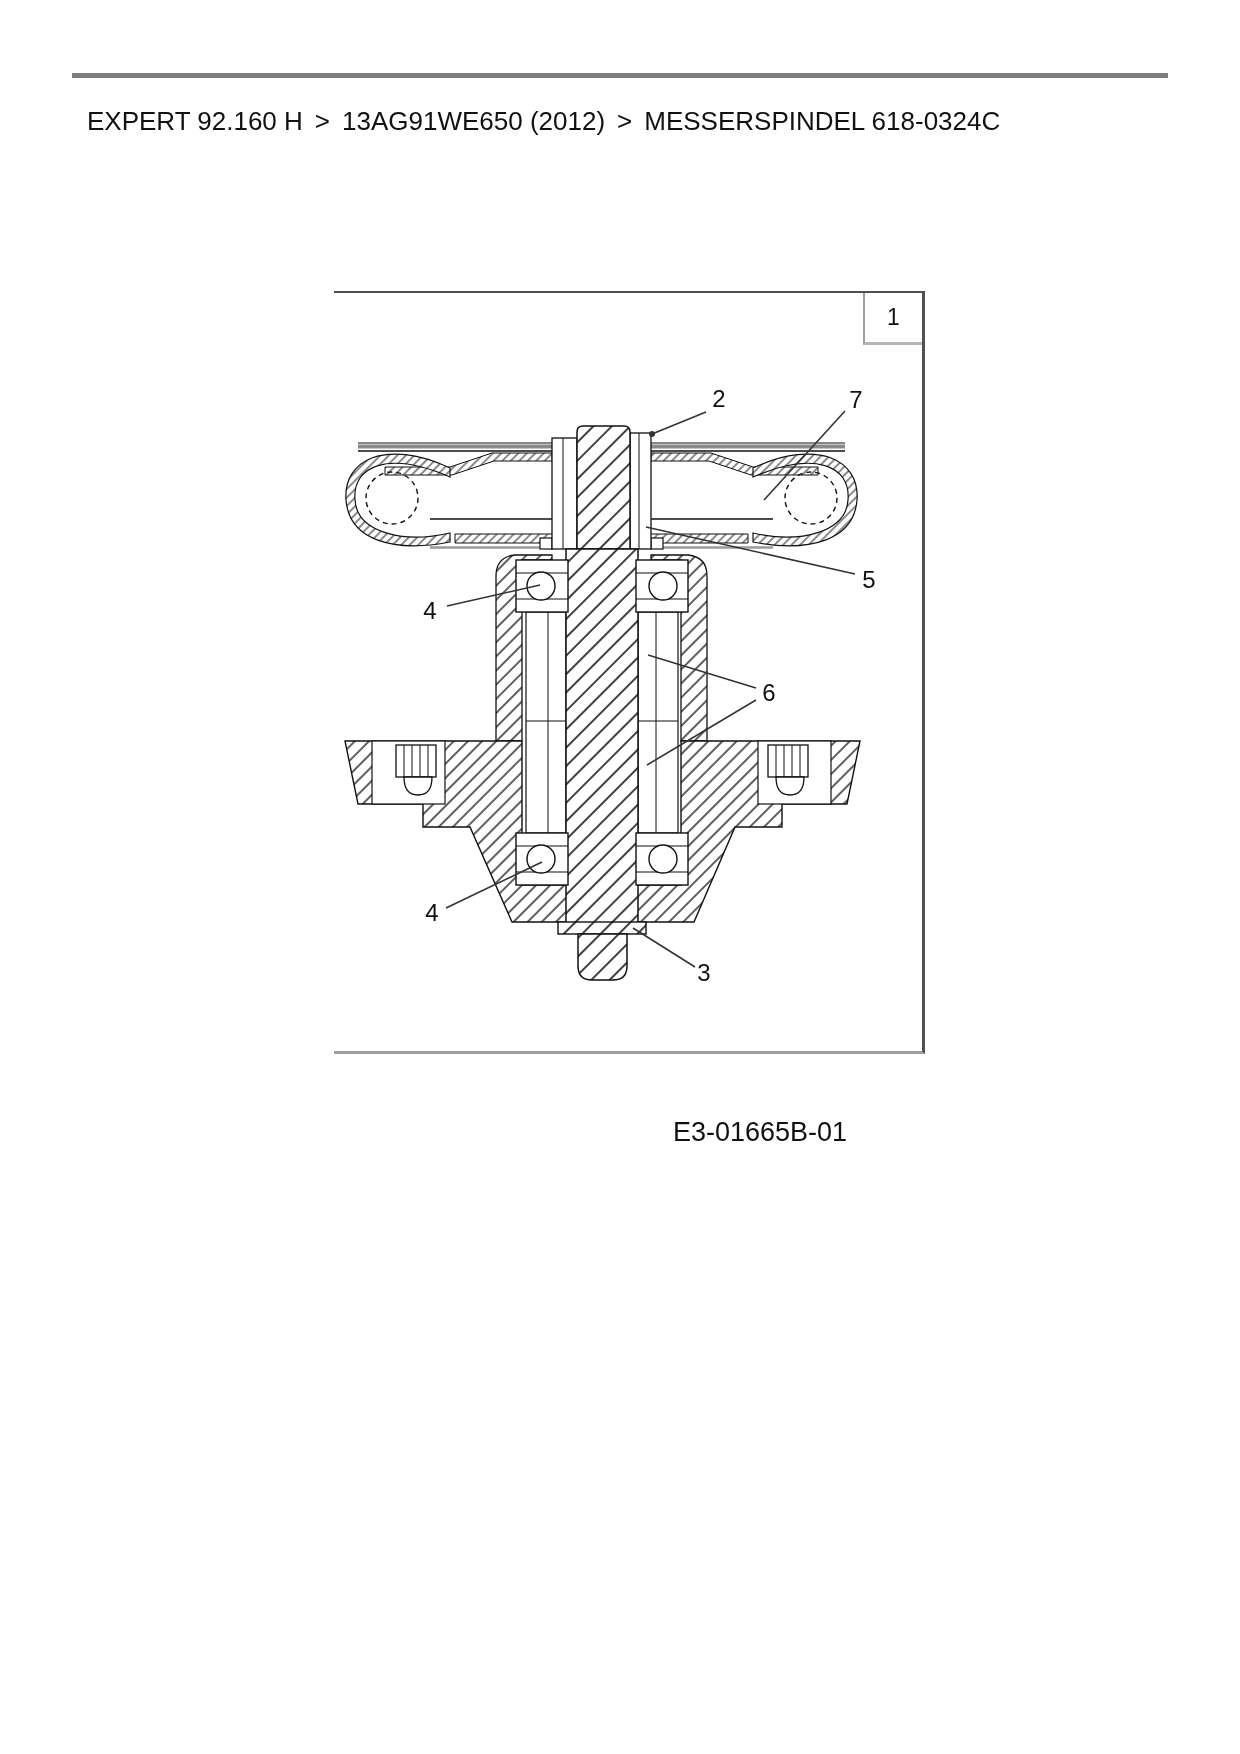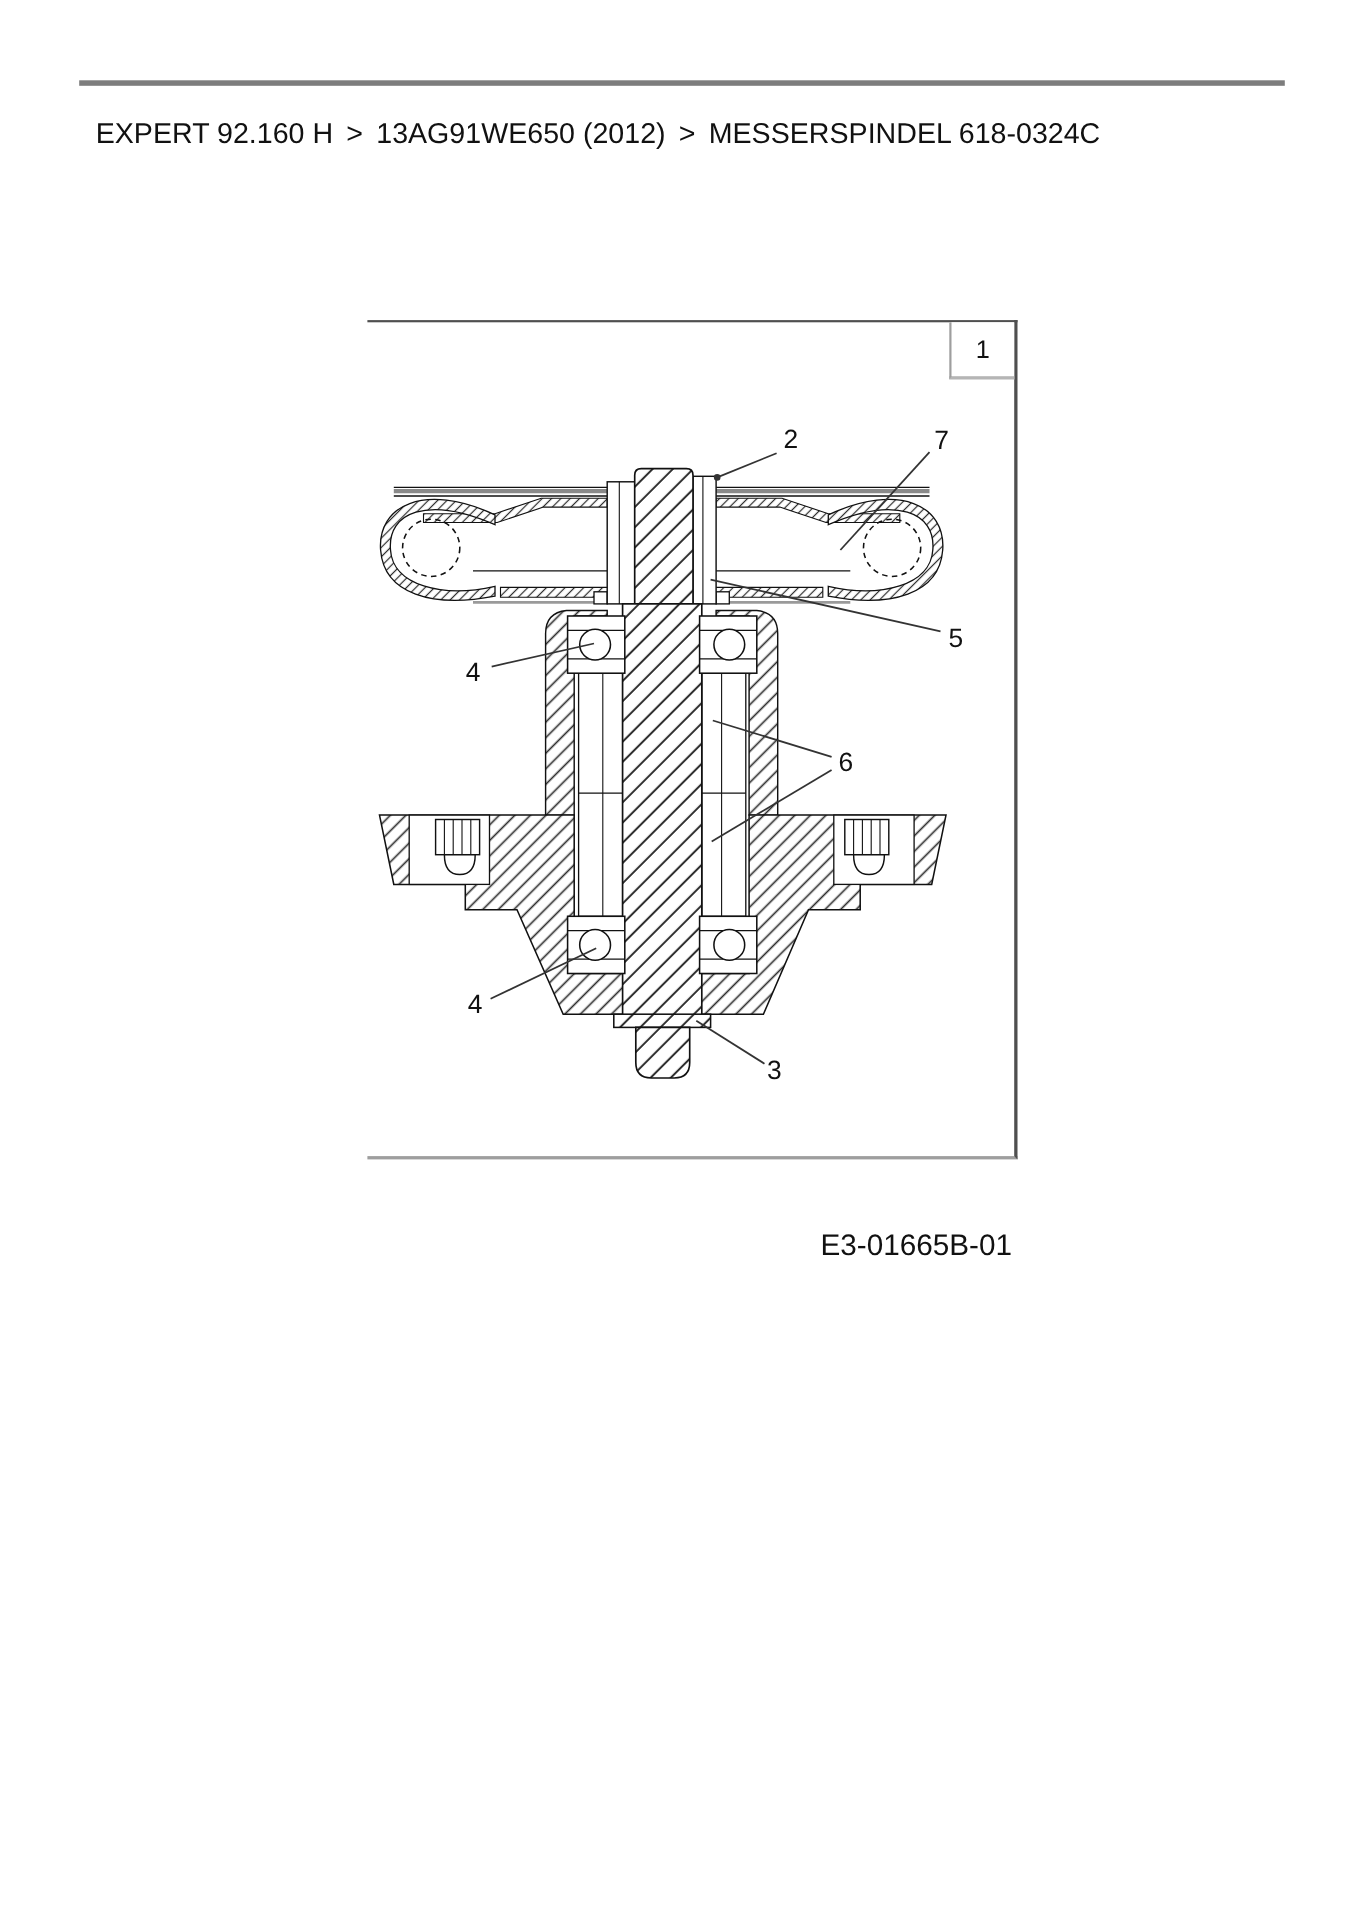--- a/index.html
+++ b/index.html
@@ -10,21 +10,21 @@
               white-space:nowrap;color:#111;}
   .breadcrumb .sep{margin:0 12px;}
   .frame{position:absolute;left:334px;top:291px;width:588px;height:758px;
          border-top:2px solid #4f4f4f;border-right:3px solid #4f4f4f;
          border-bottom:3px solid #9e9e9e;background:transparent;}
   .sheet-tab{position:absolute;right:0;top:0;width:57px;height:49px;
              border-left:2px solid #9e9e9e;border-bottom:3px solid #b5b5b5;
              display:flex;align-items:center;justify-content:center;
              font-size:23px;background:#ffffff;}
   .drawing-number{position:absolute;left:600px;top:1117px;width:320px;
-                  text-align:right;font-size:27px;color:#111;}
+                  text-align:center;font-size:27px;color:#111;}
   svg.drawing{position:absolute;left:0;top:0;}
   .callout-digit{font-family:"Liberation Sans", sans-serif;font-size:24px;fill:#111;}
 </style>
 </head>
 <body>
 
 <div class="page">
 
   <div class="top-rule"></div>
 

